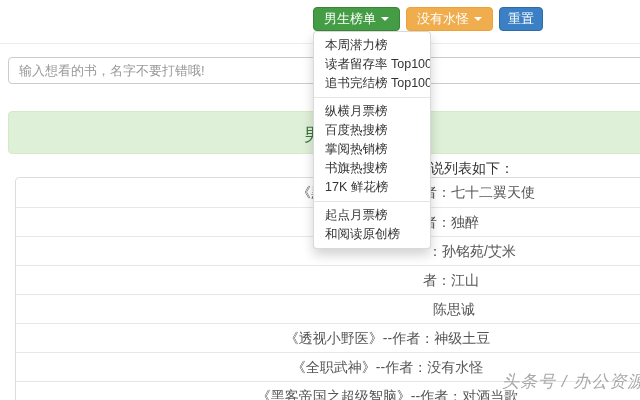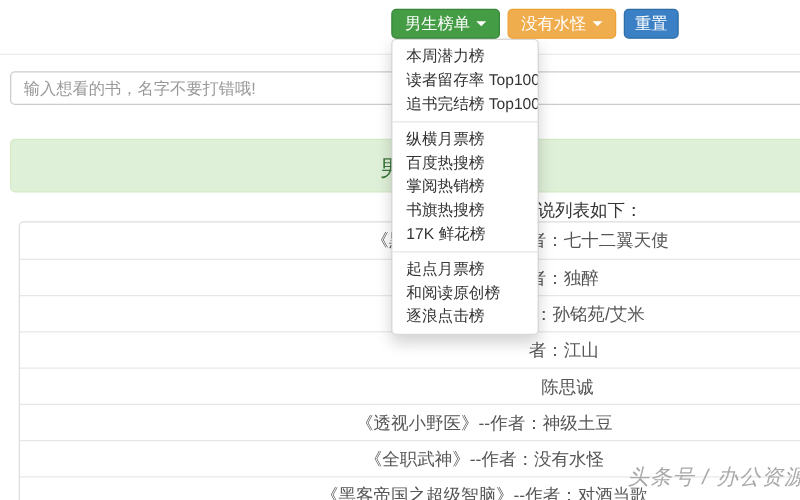--- a/index.html
+++ b/index.html
@@ -132,16 +132,15 @@
   <a class="dd-item">追书完结榜 Top100</a>
   <div class="dd-divider"></div>
   <a class="dd-item">纵横月票榜</a>
   <a class="dd-item">百度热搜榜</a>
   <a class="dd-item">掌阅热销榜</a>
   <a class="dd-item">书旗热搜榜</a>
   <a class="dd-item">17K 鲜花榜</a>
   <div class="dd-divider"></div>
   <a class="dd-item">起点月票榜</a>
   <a class="dd-item">和阅读原创榜</a>
-  <a class="dd-item">逐浪点击榜</a>
 </div>
 
 <div class="watermark">头条号 / 办公资源</div>
 
 </body></html>

